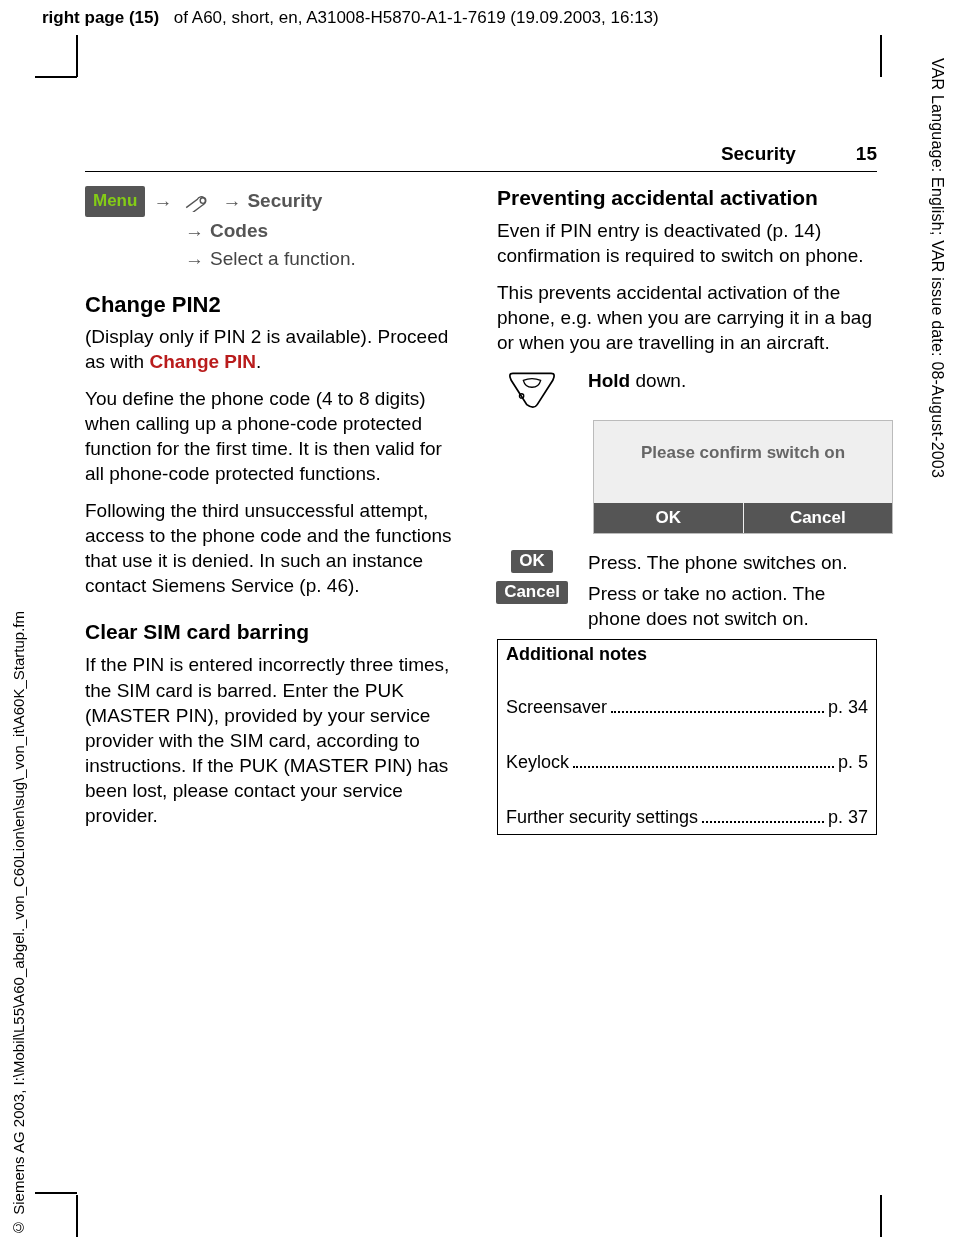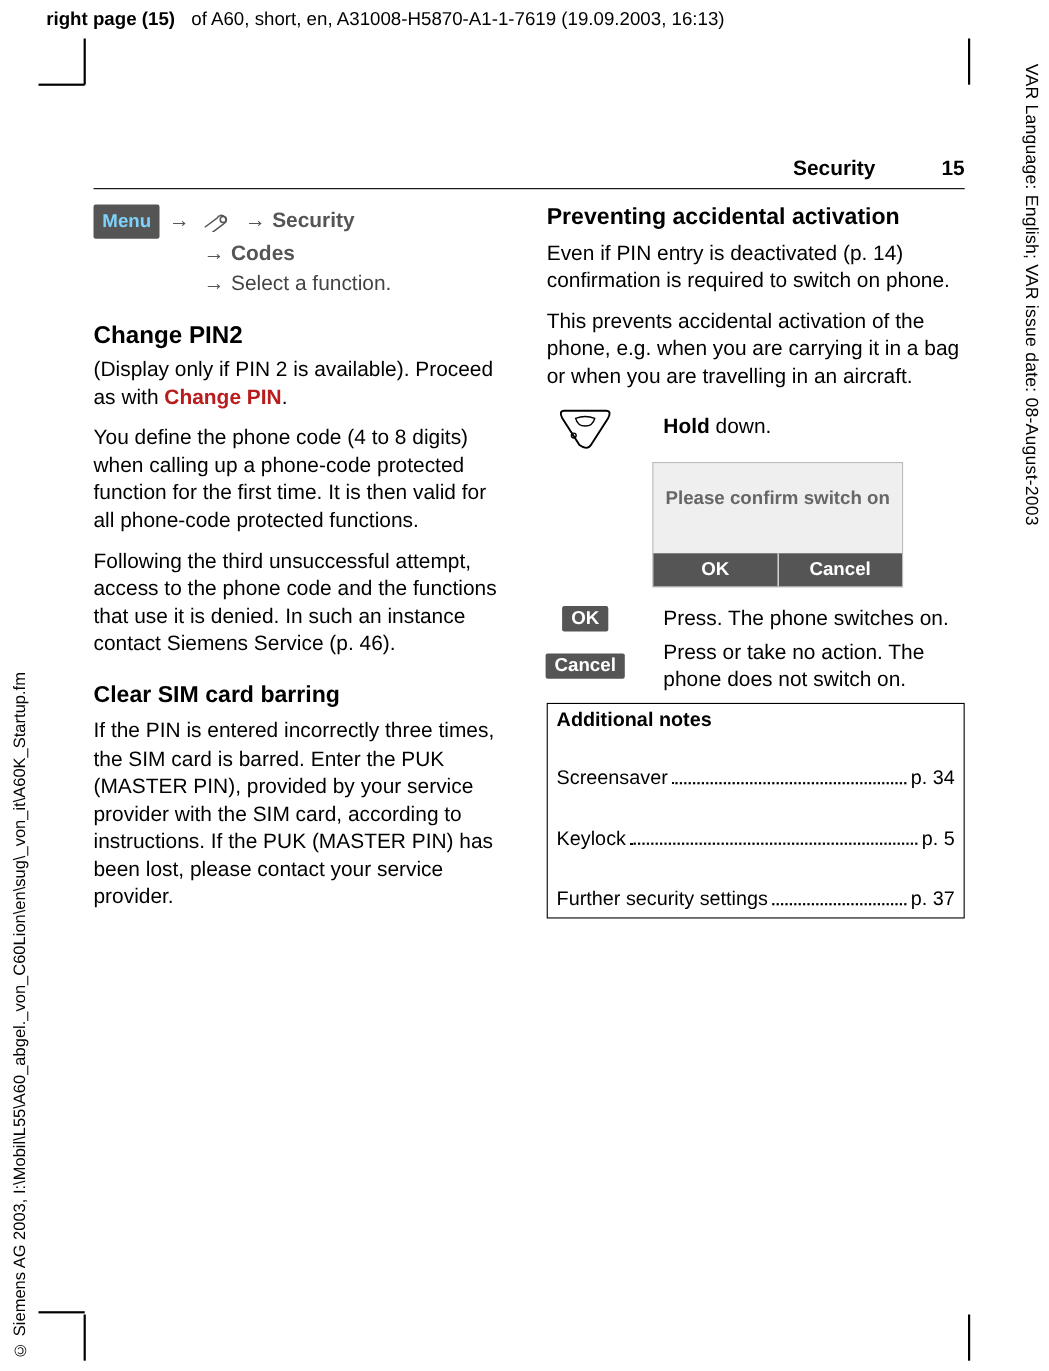--- a/index.html
+++ b/index.html
@@ -62,50 +62,50 @@
   .running-head .num { font-weight: bold; margin-top: 47px; }
   .two-col {
     display: flex;
     gap: 32px;
     margin-top: 14px;
   }
   .col { flex: 1 1 0; min-width: 0; }
   .menu-badge {
     display: inline-block;
     background: #555;
-    color: #7dd3fc;
+    color: #84cc16;
     font-weight: bold;
     font-size: 17px;
     padding: 2px 8px 3px;
     border-radius: 2px;
     vertical-align: middle;
   }
   .nav-lines { font-size: 19px; color:#444; line-height: 1.5; }
   .nav-lines .bold { font-weight: bold; color:#555; }
   .nav-lines .arrow { color:#555; font-weight:bold; margin:0 6px 0 8px; }
   .nav-row { display:flex; align-items:center; }
   .nav-indent { margin-left: 100px; }
 
   h2.sub { font-size: 22px; font-weight: bold; margin: 18px 0 4px; }
   h1.big { font-size: 21px; font-weight: bold; margin: 22px 0 8px; line-height:1.15; }
   p.body { font-size: 19px; line-height: 1.32; margin: 6px 0 12px; }
   .gray-bold { font-weight: bold; color:#b91c1c; }
 
-  .key-row { display:flex; align-items:center; gap:36px; font-size:19px; margin:6px 0; }
+  .key-row { display:flex; align-items:flex-start; gap:21px; font-size:19px; margin:6px 0; }
   .key-row .icon-col { width:70px; flex:none; display:flex; justify-content:center; }
   .key-row .txt { flex:1; line-height:1.32; }
 
   .soft-badge {
     display:inline-block;
     background:#555; color:#fff; font-weight:bold;
     font-size:17px; padding:1px 8px 2px; border-radius:2px; white-space:nowrap;
   }
 
   .screen {
-    width: 228px;
+    width: 300px;
     margin: 10px 0 16px 96px;
     background:#efefef;
     border:1px solid #bbb;
   }
   .screen-msg {
     text-align:center; color:#666; font-weight:bold;
     font-size:17px; padding:22px 8px 40px;
   }
   .screen-btns { display:flex; }
   .screen-btns div {

